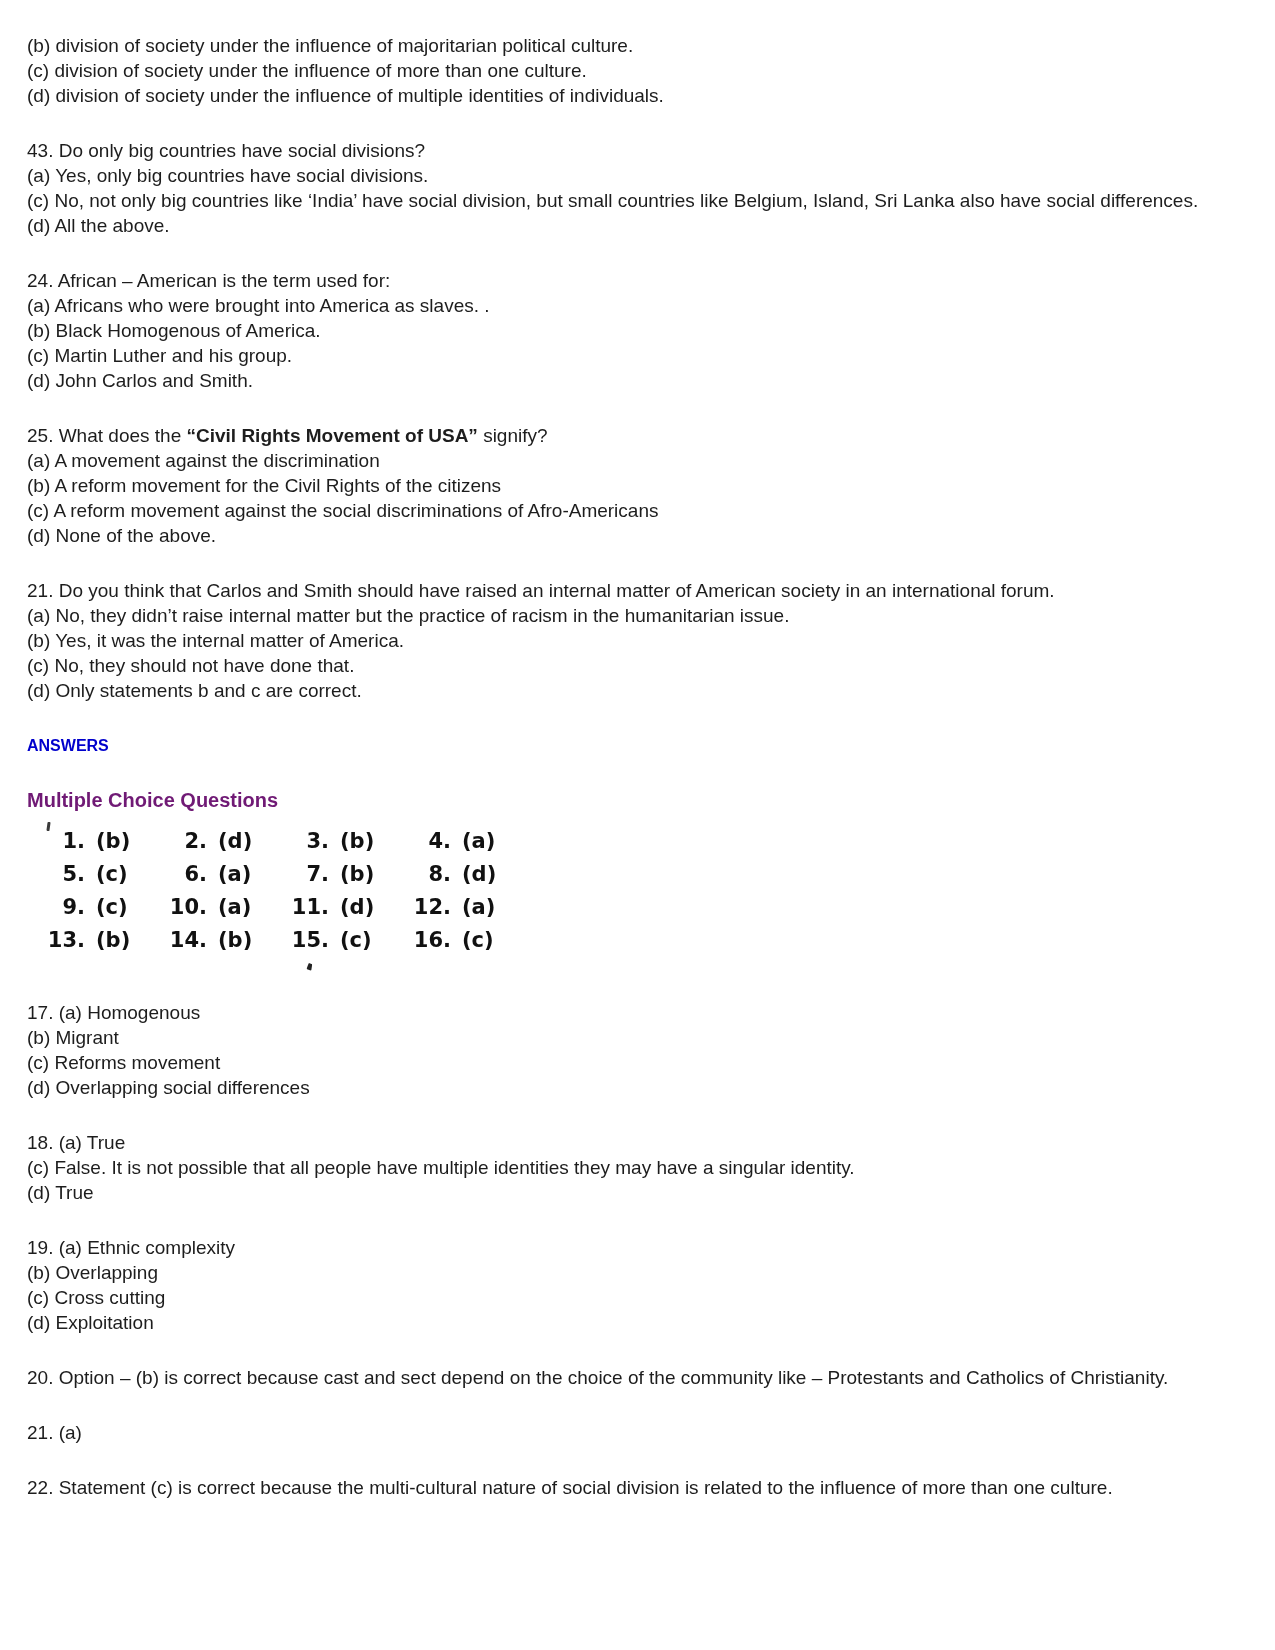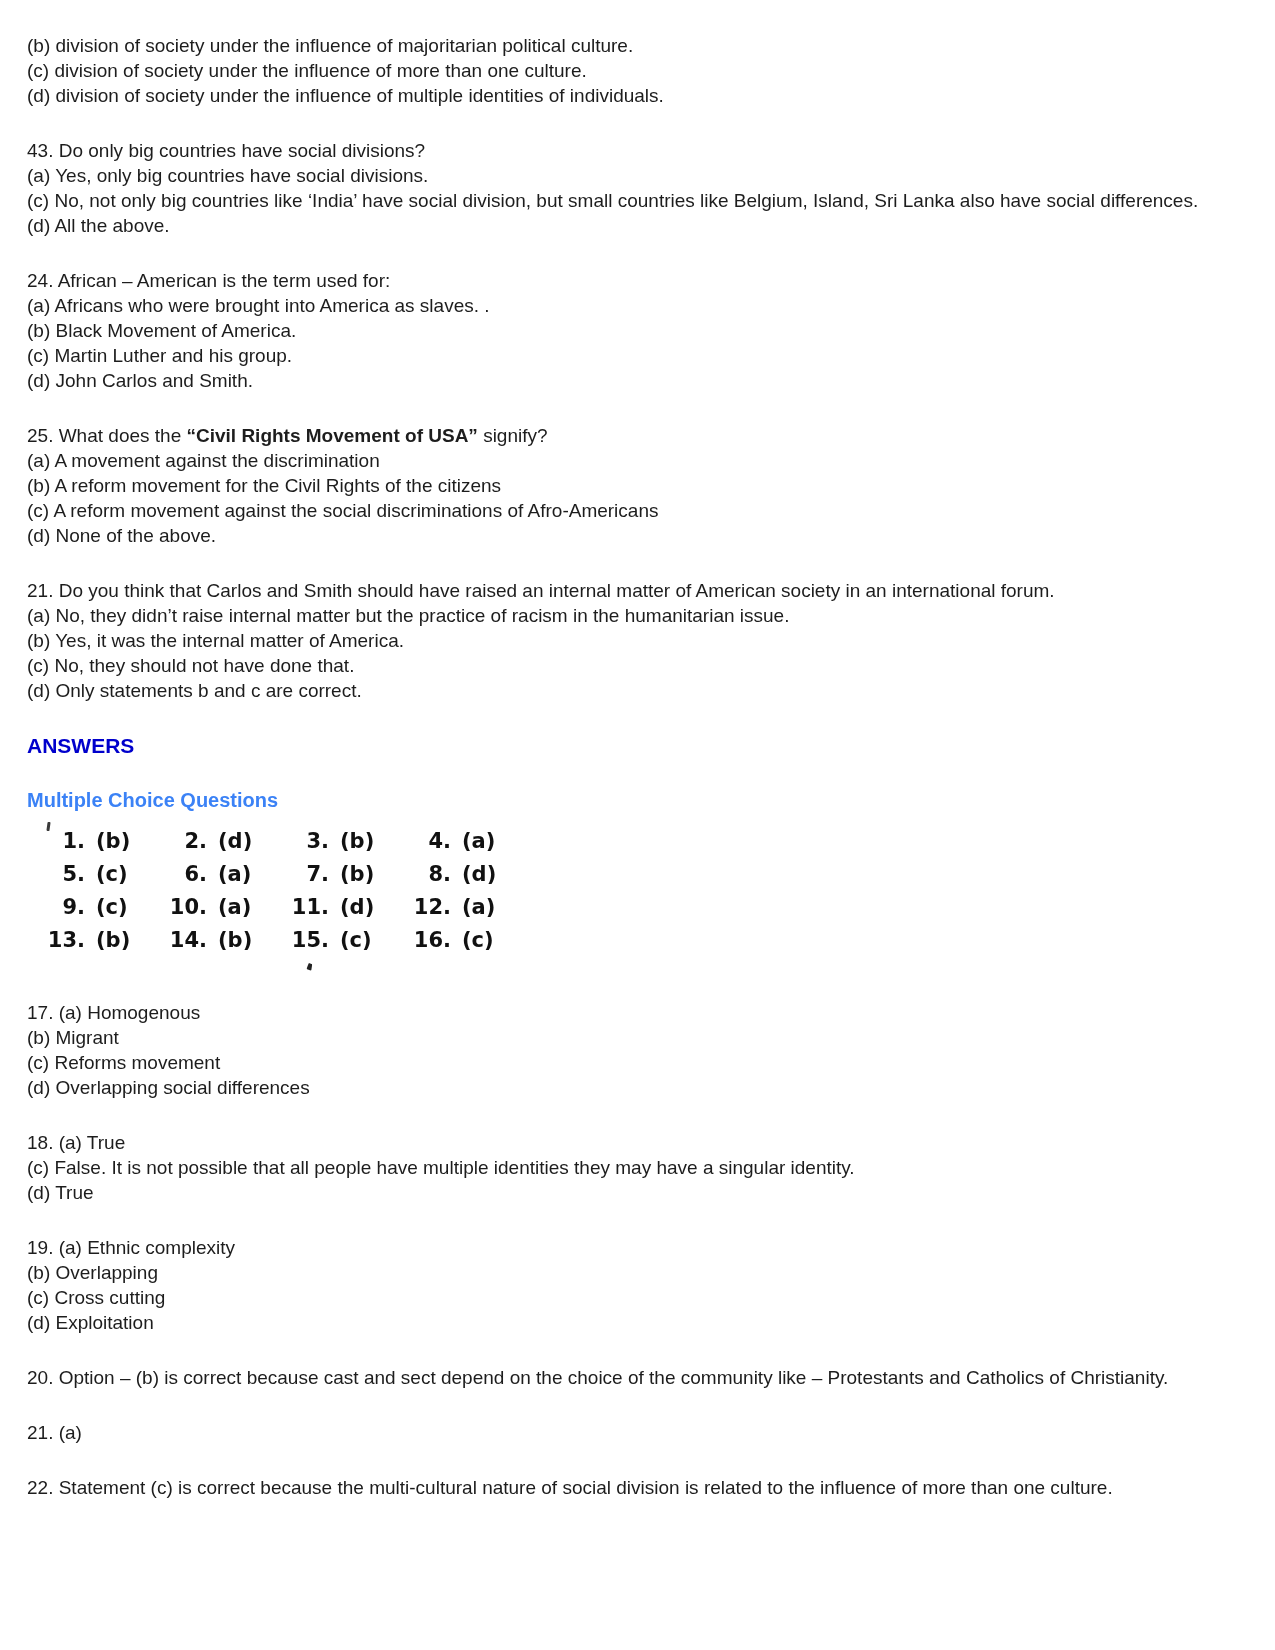--- a/index.html
+++ b/index.html
@@ -19,27 +19,27 @@
     font-family: "Liberation Sans", sans-serif;
     font-size: 19px;
     line-height: 25px;
     color: #1d1d1d;
   }
   .block { margin: 0 0 30px 0; max-width: 1215px; }
   .line { white-space: normal; }
   .answers-heading {
     color: #0000cc;
     font-weight: bold;
-    font-size: 21px;
+    font-size: 16px;
     margin: 0 0 30px 0;
   }
   .mcq-heading {
     font-weight: bold;
     font-size: 20px;
-    color: #3b82f6;
+    color: #701a75;
     margin: 0 0 0 0;
   }
   .answer-grid {
     position: relative;
     display: grid;
     grid-template-columns: repeat(4, 122px);
     grid-auto-rows: 33px;
     margin: 12px 0 43px 14px;
     font-family: "DejaVu Sans", sans-serif;
     font-weight: 700;
@@ -75,21 +75,21 @@
   <div class="line">43. Do only big countries have social divisions?</div>
       <div class="line">(a) Yes, only big countries have social divisions.</div>
       <div class="line">(c) No, not only big countries like ‘India’ have social division, but small countries like Belgium, Island, Sri Lanka also have social differences.</div>
       <div class="line">(d) All the above.</div>
     </div>
 
   <div class="block">
 
   <div class="line">24. African – American is the term used for:</div>
       <div class="line">(a) Africans who were brought into America as slaves. .</div>
-      <div class="line">(b) Black Movement of America.</div>
+      <div class="line">(b) Black Homogenous of America.</div>
       <div class="line">(c) Martin Luther and his group.</div>
       <div class="line">(d) John Carlos and Smith.</div>
     </div>
 
   <div class="block">
     <div class="line"><span>25. What does the </span><b>“Civil Rights Movement of USA”</b><span> signify?</span></div>
     <div>
 
     <div class="line">(a) A movement against the discrimination</div>
         <div class="line">(b) A reform movement for the Civil Rights of the citizens</div>

